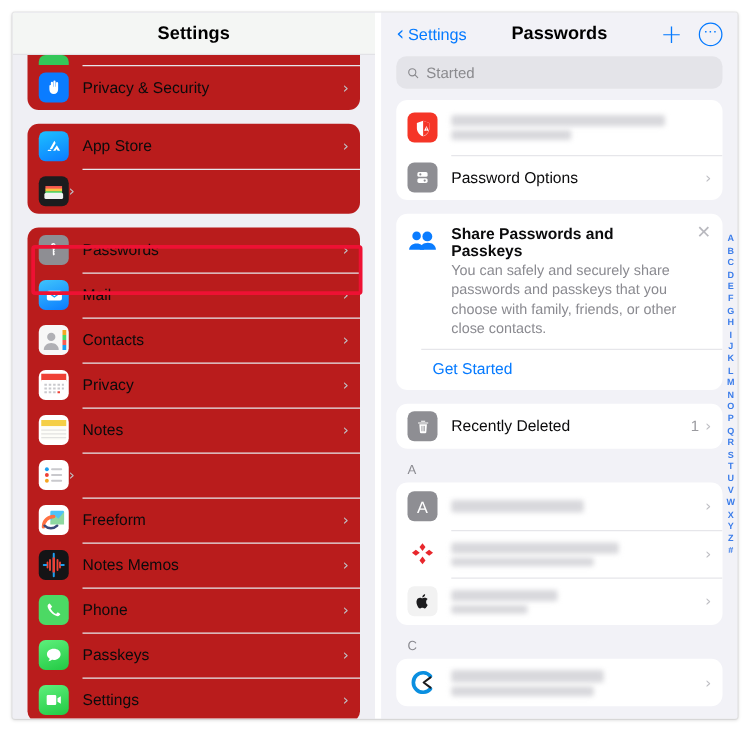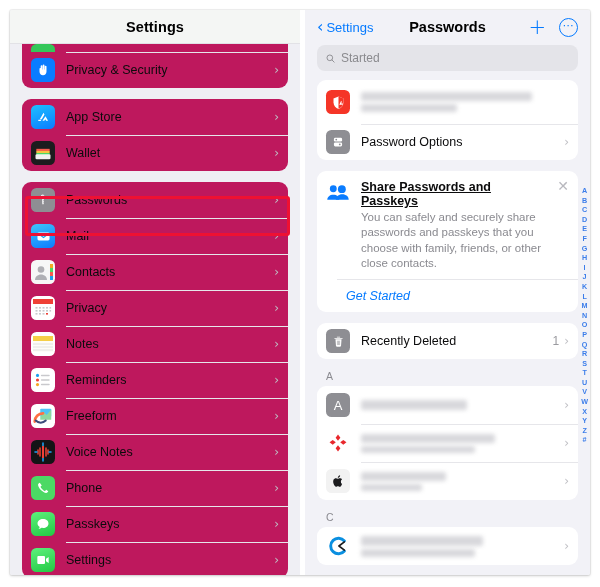--- a/index.html
+++ b/index.html
@@ -42,21 +42,21 @@
   }
   .sb-header-title {
     font-size: 14.5px; font-weight: bold; color: #000;
     letter-spacing: .1px;
   }
   .sb-scroll {
     flex: 1; overflow: hidden;
     padding: 0 12px;
   }
   .sb-group {
-    background: #be185d;
+    background: #b91c1c;
     border-radius: 9px;
     margin-bottom: 11px;
     overflow: hidden;
   }
   .sb-group.clipped-top { border-radius: 0 0 9px 9px; margin-top: 0; }
   .sb-row {
     display: flex; align-items: center;
     height: 36px;
     padding-left: 9px; padding-right: 9px;
     position: relative;
@@ -147,25 +147,25 @@
   .count { font-size: 12px; color: #9a9a9f; margin-right: 5px; }
 
   
   .blur { background: #d8d8dc; border-radius: 2px; filter: blur(2.2px); }
   .blur-wrap { margin-left: 11px; flex: 1; display: flex; flex-direction: column; gap: 3px; padding: 6px 0; }
 
   
   .share-card { background: #fff; border-radius: 9px; overflow: hidden; margin-bottom: 11px; }
   .share-top { display: flex; padding: 9px 9px 8px 9px; position: relative; }
   .share-text { margin-left: 11px; padding-right: 20px; }
-  .share-title { font-size: 12.5px; font-weight: bold; color: #0b0b0c; margin-bottom: 2px; text-decoration: underline; }
+  .share-title { font-size: 12.5px; font-weight: bold; color: #0b0b0c; margin-bottom: 2px; }
   .share-body { font-size: 11.5px; color: #8a8a90; line-height: 1.33; }
   .share-close { position: absolute; top: 8px; right: 9px; color: #b8b8be;
                  font-size: 14px; line-height: 1; font-family: "DejaVu Sans", sans-serif; }
-  .share-cta { padding: 7px 9px 8px 29px; position: relative; font-style: italic; }
+  .share-cta { padding: 7px 9px 8px 29px; position: relative; }
   .share-cta::before { content:""; position:absolute; left: 20px; right: 0; top: 0; height: 1px; background: #e6e6ea; }
   .cta-link { font-size: 12.5px; color: #057aff; }
 
   .section-hd { font-size: 10.5px; color: #8a8a90; padding: 0 0 4px 9px; }
 
   
   .alpha-index {
     position: absolute; right: 2px; top: 176px;
     display: flex; flex-direction: column; align-items: center;
     z-index: 6;
@@ -216,21 +216,20 @@
           </div>
           <div class="sb-row">
             <div class="ic" style="background:#1c1c1e;">
               <svg width="20" height="20" viewBox="0 0 24 24">
                 <rect x="4" y="7" width="16" height="3" fill="#f95b4e"></rect>
                 <rect x="4" y="9.5" width="16" height="3" fill="#f5c542"></rect>
                 <rect x="4" y="12" width="16" height="3" fill="#4cd964"></rect>
                 <rect x="3" y="13.5" width="18" height="6" rx="1.6" fill="#f2f2f2"></rect>
               </svg>
             </div>
-            <span class="sb-label">Wallet</span>
             <span class="chev">›</span>
           </div>
         </div>
 
         <div class="sb-group">
 
           <div class="sb-row">
             <div class="ic" style="background:#8e8e93;">
               <svg width="14" height="14" viewBox="0 0 24 24">
                   <path fill="#fff" d="M12 2.5a4 4 0 00-1.3 7.8V18l1.3 2 1.3-2v-1.2l-1-1 1-1v-1.1l-1-1 1-1v-2.4A4 4 0 0012 2.5zm0 1.9a1.35 1.35 0 110 2.7 1.35 1.35 0 010-2.7z"></path>
@@ -311,21 +310,20 @@
             <div class="ic" style="background:#fff;">
               <svg width="22" height="22" viewBox="0 0 24 24">
                 <circle cx="6" cy="7" r="1.7" fill="#1b9ff0"></circle>
                 <circle cx="6" cy="12" r="1.7" fill="#ef4136"></circle>
                 <circle cx="6" cy="17" r="1.7" fill="#f5a623"></circle>
                 <g stroke="#c9c9cd" stroke-width="1.7" stroke-linecap="round">
                   <path d="M10.5 7h8M10.5 12h8M10.5 17h8"></path>
                 </g>
               </svg>
             </div>
-            <span class="sb-label">Reminders</span>
             <span class="chev">›</span>
           </div>
 
           <div class="sb-row">
             <div class="ic" style="background:#fff;">
               <svg width="22" height="22" viewBox="0 0 24 24">
                 <rect x="9" y="4" width="12" height="9" rx="1" fill="#4fc3f7"></rect>
                 <path d="M9 13l4-5 3 3 5-6v11H9z" fill="#8ed8a0"></path>
                 <path d="M3 18c0-5 4-9 9-9" stroke="#ff7043" stroke-width="3" fill="none" stroke-linecap="round"></path>
                 <path d="M4 17c3 3 8 3 11 0" stroke="#3b4a7a" stroke-width="2.2" fill="none" stroke-linecap="round"></path>
@@ -340,21 +338,21 @@
               <svg width="24" height="24" viewBox="0 0 24 24">
                 <g stroke="#ef4136" stroke-width="1.5" stroke-linecap="round">
                   <path d="M7 10v4M9 8v8M15 8v8M17 10v4"></path>
                 </g>
                 <g stroke="#1b9ff0" stroke-width="1.6" stroke-linecap="round">
                   <path d="M12 3v18M4 12h2M18 12h2"></path>
                 </g>
                 <path d="M11 6h2v12h-2z" fill="#ef4136"></path>
               </svg>
             </div>
-            <span class="sb-label">Voice Notes</span>
+            <span class="sb-label">Notes Memos</span>
             <span class="chev">›</span>
           </div>
 
           <div class="sb-row">
             <div class="ic" style="background:#4cd964;">
               <svg width="14" height="14" viewBox="0 0 24 24">
                   <path fill="#fff" d="M6.5 3c-1 0-3 1.8-3 3.6 0 5.4 8.5 13.9 13.9 13.9 1.8 0 3.6-2 3.6-3l-3.5-2.3-2.3 2.3c-2.6-1-6.6-5-7.6-7.6l2.3-2.3z"></path>
                 </svg>
             </div>
             <span class="sb-label">Phone</span>

